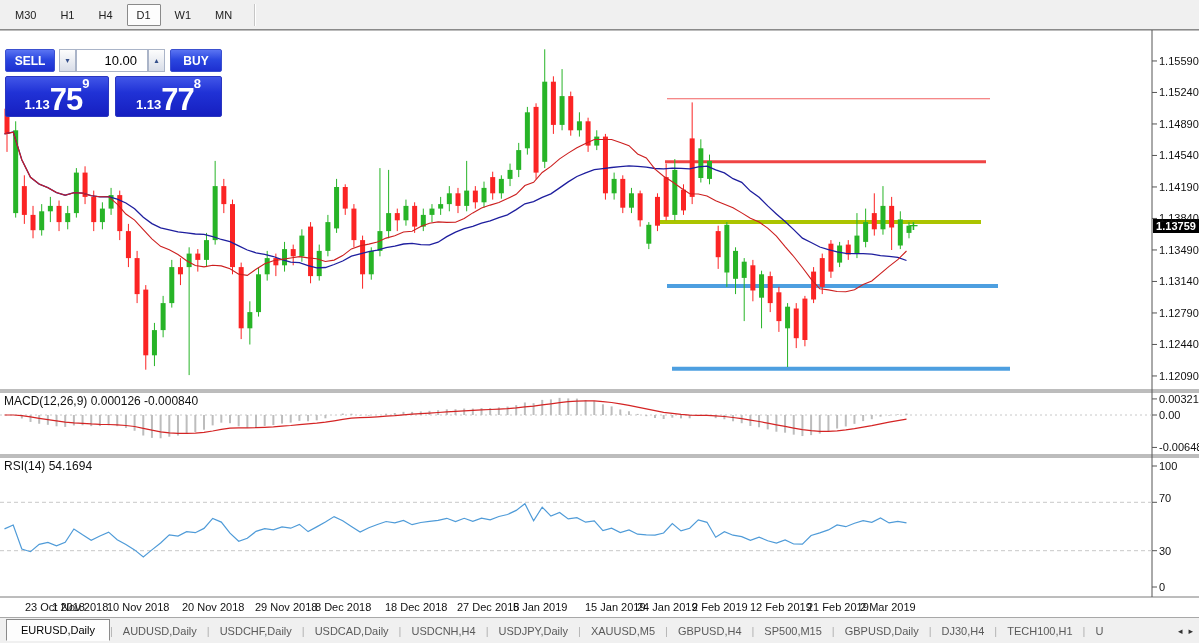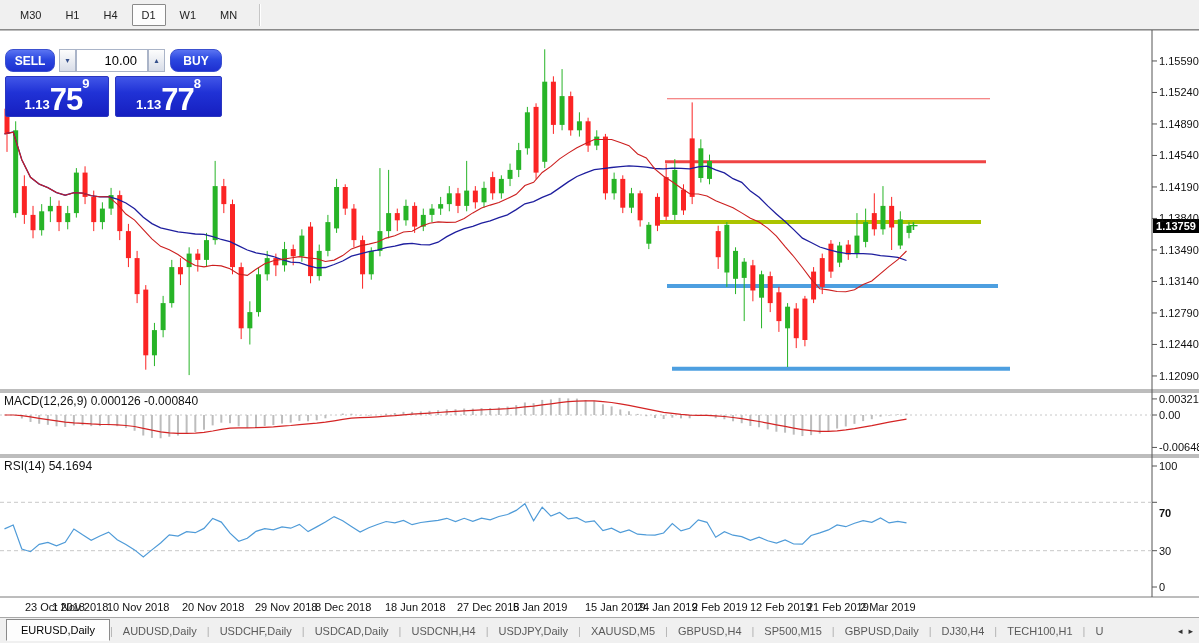--- a/index.html
+++ b/index.html
@@ -1,39 +1,39 @@
 <!DOCTYPE html>
 <html><head>
 <meta charset="utf-8">
 <style>
   html,body{margin:0;padding:0;background:#f0f0f0;width:1199px;height:643px;overflow:hidden;
     font-family:"Liberation Sans","DejaVu Sans",sans-serif;-webkit-font-smoothing:none;}
   #app{position:relative;width:1199px;height:643px;}
   
   #toolbar{position:absolute;left:0;top:0;width:1199px;height:30px;background:#f0f0f0;
-    display:flex;align-items:center;padding-left:10px;box-sizing:border-box;border-bottom:1px solid #9a9a9a;}
+    display:flex;align-items:center;padding-left:5px;box-sizing:border-box;border-bottom:1px solid #9a9a9a;}
   .tf-btn{font-size:11px;color:#222;padding:4px 9px;margin-right:4px;cursor:default;border:1px solid transparent;}
   .tf-btn.active{background:#fdfdfd;border:1px solid #8a8a8a;border-radius:1px;}
   .tb-sep{width:1px;height:22px;background:#c6c6c6;border-right:1px solid #fff;margin-left:8px;}
   
   #chart{position:absolute;left:0;top:30px;width:1199px;height:587px;background:#fff;}
   #plot{position:absolute;left:0;top:-30px;}
   .pane-label{position:absolute;font-size:12px;color:#111;white-space:pre;}
   #title{position:absolute;left:6px;top:4px;font-size:11px;color:#111;}
   #title .sym{font-weight:bold;margin-right:8px;}
   #title .tri{font-size:8px;margin-right:5px;position:relative;top:-1px;}
   .axis-label{position:absolute;left:1159px;font-size:11px;color:#111;text-align:center;}
   .date-label{position:absolute;font-size:11px;color:#111;top:571px;white-space:nowrap;}
   #curTag{position:absolute;left:1153px;width:46px;height:14px;background:#000;color:#fff;
     font-size:11px;font-weight:bold;text-align:center;line-height:14px;}
   
   #tradePanel{position:absolute;left:5px;top:19px;width:218px;}
   .tp-row1{display:flex;height:23px;}
   .tp-btn{border:1px solid #3a4fd0;color:#fff;font-size:12px;font-weight:bold;
-    background:linear-gradient(#5a74f2 0%,#2b47e0 45%,#1d2fd0 100%);border-radius:8px;padding:0;}
+    background:linear-gradient(#5a74f2 0%,#2b47e0 45%,#1d2fd0 100%);border-radius:2px;padding:0;}
   #sellBtn{width:50px;}  #buyBtn{width:52px;margin-left:5px;}
   .tp-spin{width:17px;border:1px solid #aab4c8;background:linear-gradient(#fdfdfd,#d8dde8);
     color:#35508c;font-size:8px;padding:0;}
   .tp-vol{width:72px;background:#fff;border:1px solid #aab4c8;font-size:13px;color:#000;
     text-align:right;line-height:21px;padding-right:10px;box-sizing:border-box;}
   #volDown{margin-left:4px;}
   .tp-row2{display:flex;margin-top:4px;}
   .tp-price{height:38px;background:linear-gradient(#4156e8 0%,#2032d6 40%,#161fc0 100%);
     border:1px solid #2a36c0;border-radius:2px;color:#fff;display:flex;align-items:flex-end;
     justify-content:center;padding-bottom:1px;}
@@ -460,32 +460,32 @@
         <div class="axis-label" style="top: 182.46px;">1.13840</div>
         <div class="axis-label" style="top: 213.96px;">1.13490</div>
         <div class="axis-label" style="top: 245.46px;">1.13140</div>
         <div class="axis-label" style="top: 276.96px;">1.12790</div>
         <div class="axis-label" style="top: 308.46px;">1.12440</div>
         <div class="axis-label" style="top: 339.96px;">1.12090</div>
         <div class="axis-label" style="top: 362.92px;">0.003216</div>
         <div class="axis-label" style="top: 379px;">0.00</div>
         <div class="axis-label" style="top: 411.425px;">-0.006485</div>
         <div class="axis-label" style="top: 430px;">100</div>
-        <div class="axis-label" style="top: 477px; font-weight: bold;">70</div>
+        <div class="axis-label" style="top: 462px;">70</div>
         <div class="axis-label" style="top: 514.7px;">30</div>
         <div class="axis-label" style="top: 551px;">0</div>
       </div>
     <div id="dateLabels">
         <div class="date-label" style="left: 13px; margin-left: 12px;">23 Oct 2018</div>
         <div class="date-label" style="left: 52px;">1 Nov 2018</div>
         <div class="date-label" style="left: 107px;">10 Nov 2018</div>
         <div class="date-label" style="left: 182px;">20 Nov 2018</div>
         <div class="date-label" style="left: 255px;">29 Nov 2018</div>
         <div class="date-label" style="left: 315px;">8 Dec 2018</div>
-        <div class="date-label" style="left: 385px;">18 Jun 2018</div>
+        <div class="date-label" style="left: 385px;">18 Dec 2018</div>
         <div class="date-label" style="left: 457px;">27 Dec 2018</div>
         <div class="date-label" style="left: 513px;">5 Jan 2019</div>
         <div class="date-label" style="left: 585px;">15 Jan 2019</div>
         <div class="date-label" style="left: 637px;">24 Jan 2019</div>
         <div class="date-label" style="left: 692px;">2 Feb 2019</div>
         <div class="date-label" style="left: 750px;">12 Feb 2019</div>
         <div class="date-label" style="left: 807px;">21 Feb 2019</div>
         <div class="date-label" style="left: 860px;">2 Mar 2019</div>
       </div>
   </div>

